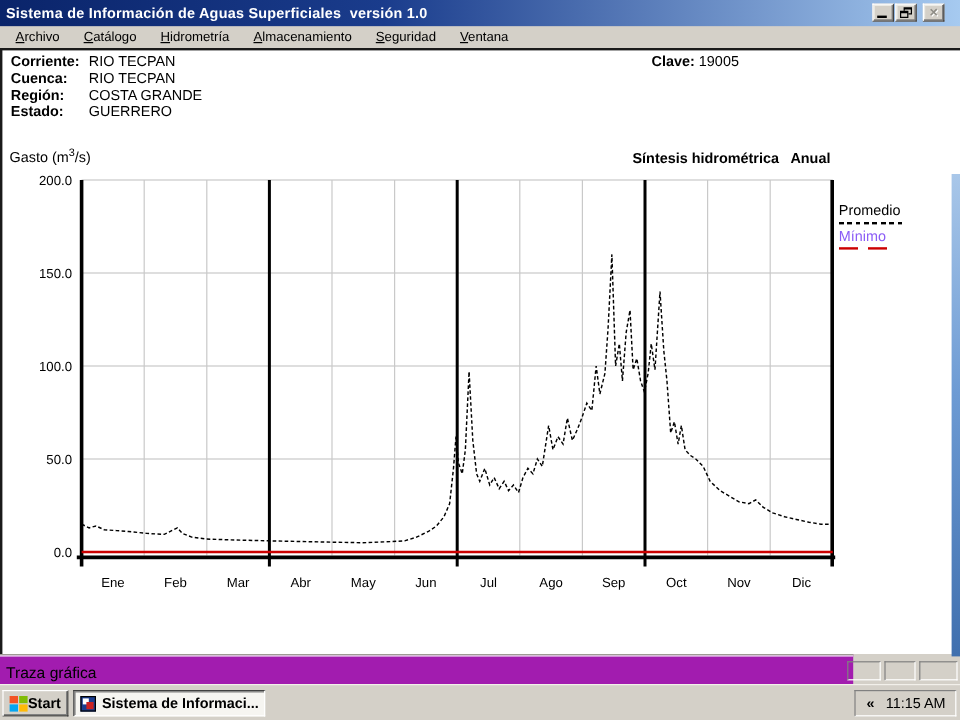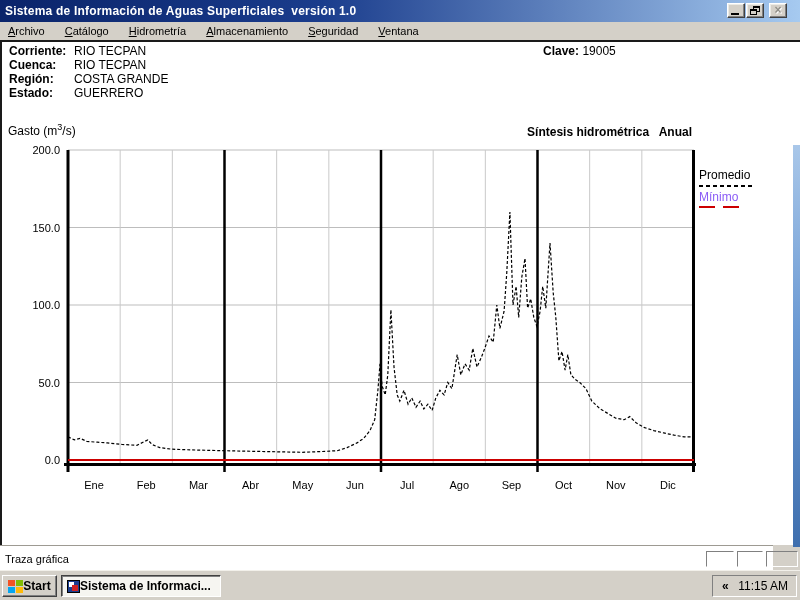--- a/index.html
+++ b/index.html
@@ -18,21 +18,21 @@
     display:flex; align-items:center; justify-content:center; }
   .btn-min { left:727px; } .btn-restore { left:746px; } .btn-close { left:769px; }
   .min-glyph { width:8px; height:2px; background:#000; margin-top:7px; margin-right:2px; }
   .restore-glyph { position:relative; width:10px; height:9px; }
   .restore-glyph .back { position:absolute; right:0; top:0; width:7px; height:6px; border:1px solid #000; border-top:2px solid #000; }
   .restore-glyph .front { position:absolute; left:0; bottom:0; width:7px; height:6px; border:1px solid #000; border-top:2px solid #000; background:#d4d0c8; }
   .close-glyph { color:#8f8d86; font-size:12px; font-weight:bold; text-shadow:1px 1px 0 #fff; line-height:11px; }
 
   
   .menubar { position:absolute; left:0; top:22px; width:800px; height:18px; background:#d4d0c8;
-    display:flex; align-items:center; padding-left:3px; font-size:11px; }
+    display:flex; align-items:center; padding-left:8px; font-size:11px; }
   .menu-item { padding:1px 5px; margin-right:10px; color:#000; cursor:default; }
   .menu-item .accel { text-decoration:underline; }
 
   
   .content { position:absolute; left:0; top:40px; width:800px; height:505px; background:#fff;
     border-top:2px solid #1a1a1a; border-left:2px solid #1a1a1a; }
   .station-info { position:absolute; left:7px; top:2px; font-size:12px; }
   .info-row { height:14px; line-height:14px; white-space:pre; }
   .info-label { display:inline-block; width:65px; font-weight:bold; }
   .clave { position:absolute; left:541px; top:2px; font-size:12px; white-space:pre; }
@@ -49,42 +49,42 @@
   .legend-line-promedio { width:54px; height:2px; margin-top:3px;
     background:repeating-linear-gradient(90deg,#000 0,#000 4px,transparent 4px,transparent 7px); }
   .legend-minimo-label { color:#8b5cf6; margin-top:3px; }
   .legend-line-minimo { width:46px; height:2px; margin-top:2px;
     background:repeating-linear-gradient(90deg,#cc0000 0,#cc0000 16px,transparent 16px,transparent 24px); }
 
   .blue-strip { position:absolute; left:791px; top:103px; width:9px; height:402px;
     background:linear-gradient(180deg,#a9c7e9 0%,#6d9bd4 45%,#3f6fae 100%); }
 
   
-  .statusbar { position:absolute; left:0; top:545px; width:773px; height:25px; background:#ffffff;
-    border-top:1px solid #9d9a92; box-shadow:inset 0 1px 0 #fff; font-size:11px; }
+  .statusbar { position:absolute; left:0; top:545px; width:711px; height:25px; background:#a21caf;
+    border-top:1px solid #9d9a92; box-shadow:inset 0 1px 0 #fff; font-size:13px; }
   .status-text { position:absolute; left:5px; top:7px; }
   .status-panel { position:absolute; top:5px; height:16px;
     border-top:1px solid #808080; border-left:1px solid #808080; border-right:1px solid #fff; border-bottom:1px solid #fff; }
   .sp1 { left:706px; width:28px; } .sp2 { left:737px; width:26px; } .sp3 { left:766px; width:32px; }
 
   
   .taskbar { position:absolute; left:0; top:570px; width:800px; height:30px; background:#d4d0c8;
     border-top:1px solid #f2f0ea; }
   .start-btn { position:absolute; left:2px; top:4px; width:55px; height:22px; background:#d4d0c8;
     border-top:1px solid #fff; border-left:1px solid #fff; border-right:1px solid #404040; border-bottom:1px solid #404040;
     box-shadow:inset -1px -1px 0 #808080;
     display:flex; align-items:center; justify-content:center; gap:0; font-size:12px; font-weight:bold; }
   .win-flag { display:grid; grid-template-columns:7px 7px; grid-template-rows:6px 6px; gap:1px; }
   .win-flag div { width:7px; height:6px; }
   .fq-red { background:#f35325; } .fq-green { background:#81bc06; }
   .fq-blue { background:#05a6f0; } .fq-yellow { background:#ffba08; }
   .task-btn { position:absolute; left:61px; top:4px; width:160px; height:22px; background:#f6f5f1;
     border-top:1px solid #404040; border-left:1px solid #404040; border-right:1px solid #fff; border-bottom:1px solid #fff;
     box-shadow:inset 1px 1px 0 #808080;
-    display:flex; align-items:center; padding-left:5px; font-size:12px; font-weight:bold; white-space:nowrap; overflow:hidden; }
+    display:flex; align-items:center; gap:5px; padding-left:5px; font-size:12px; font-weight:bold; white-space:nowrap; overflow:hidden; }
   .app-ico { position:relative; width:13px; height:13px; background:#1b3d8f; border:1px solid #000; flex:0 0 13px; }
   .app-ico .s1 { position:absolute; left:1px; top:1px; width:5px; height:5px; background:#fff; }
   .app-ico .s2 { position:absolute; right:1px; bottom:1px; width:6px; height:6px; background:#cc2222; }
   .tray { position:absolute; right:3px; top:4px; width:85px; height:22px; background:#d4d0c8;
     border-top:1px solid #808080; border-left:1px solid #808080; border-right:1px solid #fff; border-bottom:1px solid #fff;
     display:flex; align-items:center; justify-content:space-between; padding:0 8px 0 9px; font-size:12px; }
   .chev { font-weight:bold; letter-spacing:-1px; }
 </style>
 </head>
 <body>

